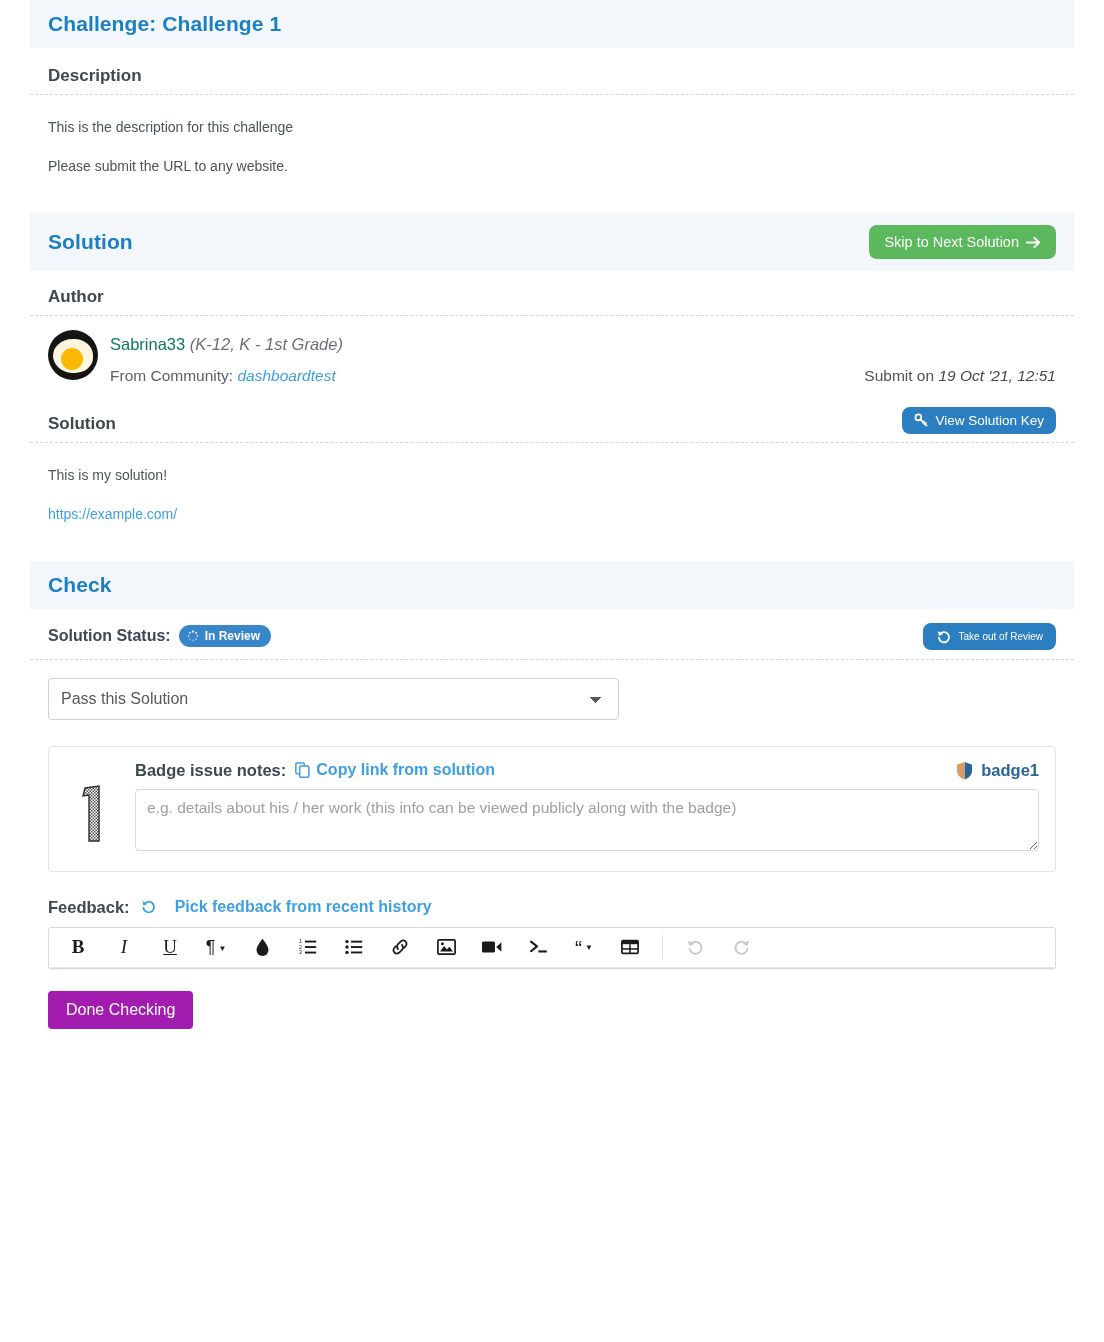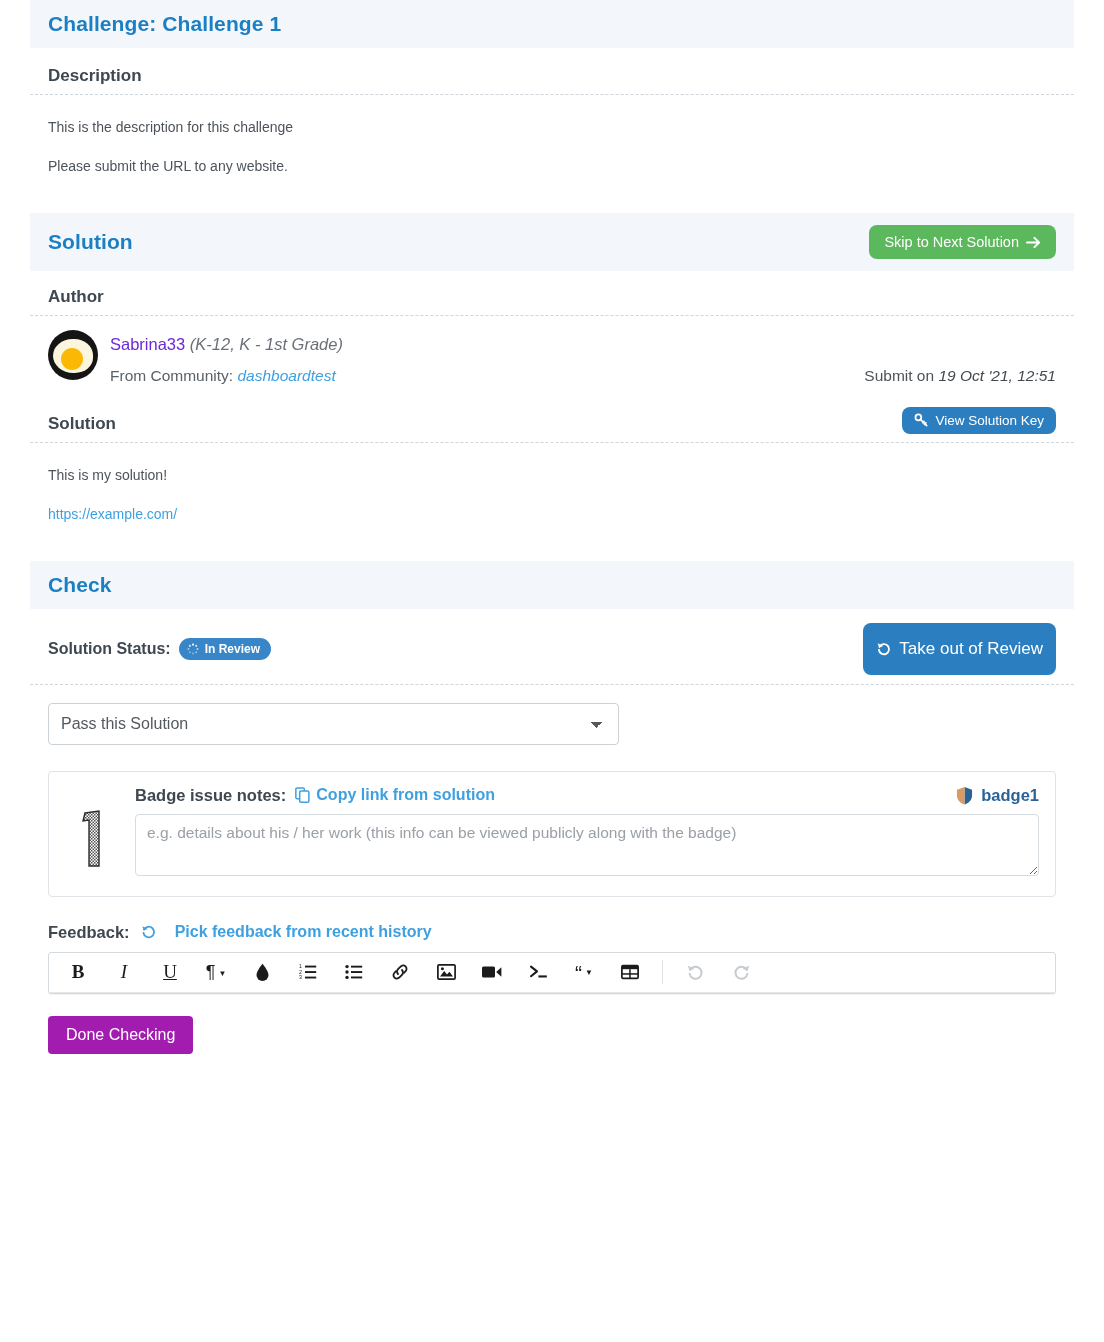--- a/index.html
+++ b/index.html
@@ -61,21 +61,21 @@
   .btn-green {
     background: #5cb85c; color: #fff;
     font-size: 14.5px; padding: 9px 15px;
   }
   .btn-blue-sm {
     background: #2b7fc0; color: #fff;
     font-size: 13.5px; padding: 6px 12px;
   }
   .btn-blue-md {
     background: #2b7fc0; color: #fff;
-    font-size: 17px; padding: 16px 13px;
+    font-size: 10px; padding: 6px 13px;
   }
   .btn-primary {
     background: #a21caf; color: #fff;
     font-size: 16px; padding: 10px 18px; border-radius: 4px;
   }
 
   
   .author-row {
     display: flex; align-items: flex-start;
     padding: 14px 18px 0 18px;
@@ -93,21 +93,21 @@
     width: 40px; height: 34px; border-radius: 50% 48% 46% 52%;
     background: #fdf6df;
   }
   .avatar .yolk {
     position: absolute; left: 13px; top: 18px;
     width: 22px; height: 22px; border-radius: 50%;
     background: #fbb906;
   }
   .author-meta { padding-top: 2px; flex: 1; }
   .author-line1 { font-size: 16.5px; line-height: 1.5; }
-  .author-line1 .name { color: #6d28d9; }
+  .author-line1 .name { color: #0f766e; }
   .author-line1 .grade { font-style: italic; color: #6a7077; }
   .author-line2 {
     font-size: 15.5px; color: #5a6169; margin-top: 10px;
     display: flex; justify-content: space-between; align-items: baseline;
   }
   .author-line2 .community em { font-style: italic; color: #3ea0e0; }
   .submit-on { color: #4d535a; }
   .submit-on em { font-style: italic; color: #44494f; }
 
   

